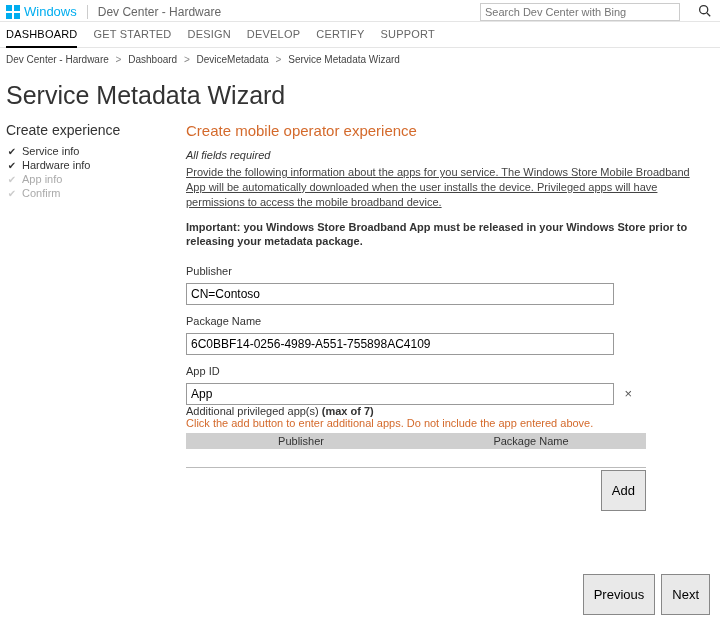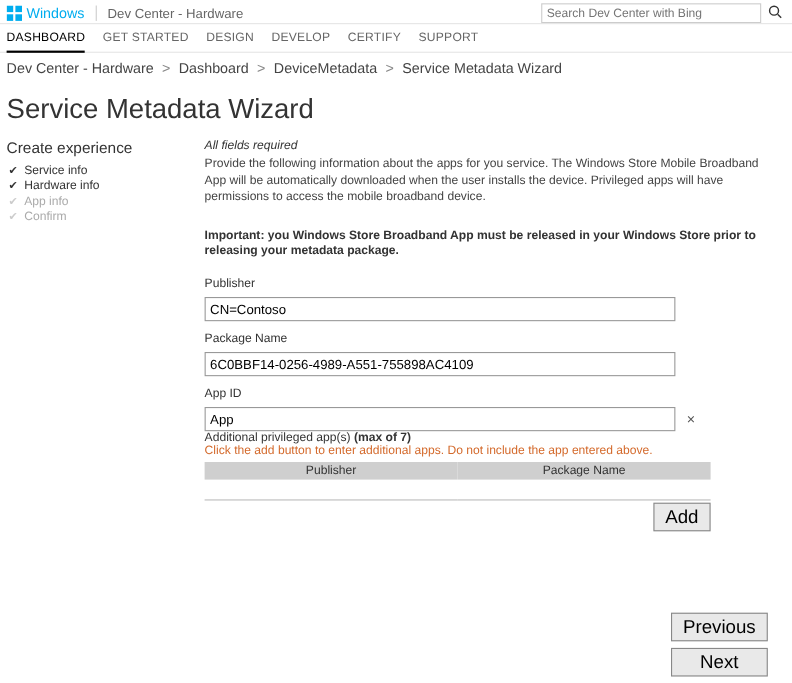--- a/index.html
+++ b/index.html
@@ -23,21 +23,21 @@
   }
   .win-logo {
     display: inline-flex; align-items: center;
     color: #00ADEF; font-size: 13px; font-weight: 400;
     cursor: pointer;
   }
   .win-logo .tiles { width: 14px; height: 14px; margin-right: 4px; display: inline-block; }
   .win-logo .tiles svg { display: block; }
   .vdiv { width: 1px; height: 14px; background: #ccc; margin: 0 10px; }
   .subsite { color: #666; font-size: 12px; }
-  .search-wrap { margin-left: auto; display: flex; align-items: center; }
+  .search-wrap { margin-left: auto; display: flex; align-items: center; gap: 12px; }
   .search-wrap input {
     width: 200px; height: 18px;
     border: 1px solid #ccc; font-size: 11px;
     padding: 1px 4px;
   }
   .search-wrap .sbtn {
     width: 20px; height: 20px;
     border: none; background: transparent; cursor: pointer;
     display: flex; align-items: center; justify-content: center;
     margin-left: 2px;
@@ -54,21 +54,21 @@
     padding-bottom: 6px;
     color: #666;
     cursor: pointer;
     letter-spacing: 0.2px;
   }
   .navtabs .tab.active { color: #000; font-weight: 400; border-bottom: 2px solid #000; margin-bottom: -1px; }
 
   
   .breadcrumb {
     padding: 6px 6px;
-    font-size: 13px;
+    font-size: 10px;
     color: #444;
   }
   .breadcrumb a { color: #444; text-decoration: none; cursor: pointer; }
   .breadcrumb .sep { color: #888; margin: 0 4px; }
 
   
   .page-title {
     font-size: 25px;
     font-weight: 300;
     color: #333;
@@ -114,21 +114,22 @@
     margin-bottom: 10px;
   }
   .content .req {
     font-style: italic;
     color: #333;
     margin-bottom: 4px;
   }
   .content .desc {
     color: #444;
     line-height: 1.35;
-    margin-bottom: 20px;
+    margin-bottom: 10px;
+    text-decoration: underline;
   }
   .content .important { margin-bottom: 16px; line-height: 1.35; }
   .content .important strong { font-weight: 700; }
   .content .sublabel { margin-bottom: 14px; }
   .fld-label {
     font-size: 11px;
     color: #333;
     margin-bottom: 6px;
     margin-top: 10px;
   }
@@ -168,31 +169,31 @@
     border: none;
   }
   .apps-table td {
     border-bottom: 1px solid #bbb;
     height: 18px;
   }
   .addrow { text-align: right; width: 460px; margin-top: 2px; }
   .btn {
     border: 1px solid #888;
     background: #e9e9e9;
-    font-size: 17px;
-    padding: 2px 10px;
+    font-size: 13px;
+    padding: 12px 10px;
     cursor: pointer;
     font-family: inherit;
   }
 
   
   .footer {
     position: absolute;
-    bottom: 6px; right: 22px;
-    display: flex; gap: 6px; flex-direction: column;
+    bottom: 6px; right: 10px;
+    display: flex; gap: 6px;
   }
 </style>
 </head>
 <body>
 
 <div class="topbar">
   <span class="win-logo">
     <span class="tiles">
       <svg viewBox="0 0 14 14">
           <rect x="0" y="0" width="6" height="6" fill="#00ADEF"></rect>
@@ -257,20 +258,21 @@
         <span>App info</span>
       </li>
       <li class="pending">
         <span class="ck">✔</span>
         <span>Confirm</span>
       </li>
     </ul>
   </div>
 
   <div class="content">
+    <div class="section-title">Create mobile operator experience</div>
     <div class="req">All fields required</div>
     <div class="desc">Provide the following information about the apps for you service. The Windows Store Mobile Broadband App will be automatically downloaded when the user installs the device. Privileged apps will have permissions to access the mobile broadband device.</div>
     <div class="important">
       <strong>Important: you Windows Store Broadband App must be released in your Windows Store prior to releasing your metadata package.</strong>
     </div>
 
     <div class="fld-label">Publisher</div>
     <div class="input-wrap">
       <input class="txtinput" type="text" value="CN=Contoso" style="">
     </div>

